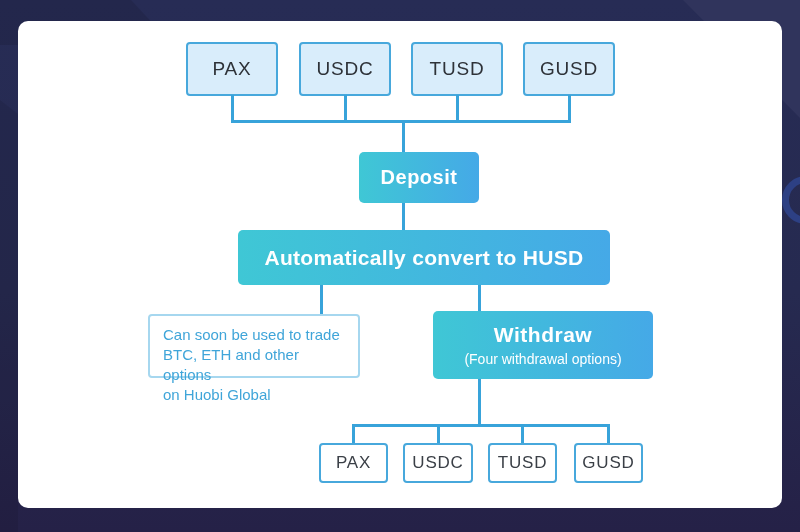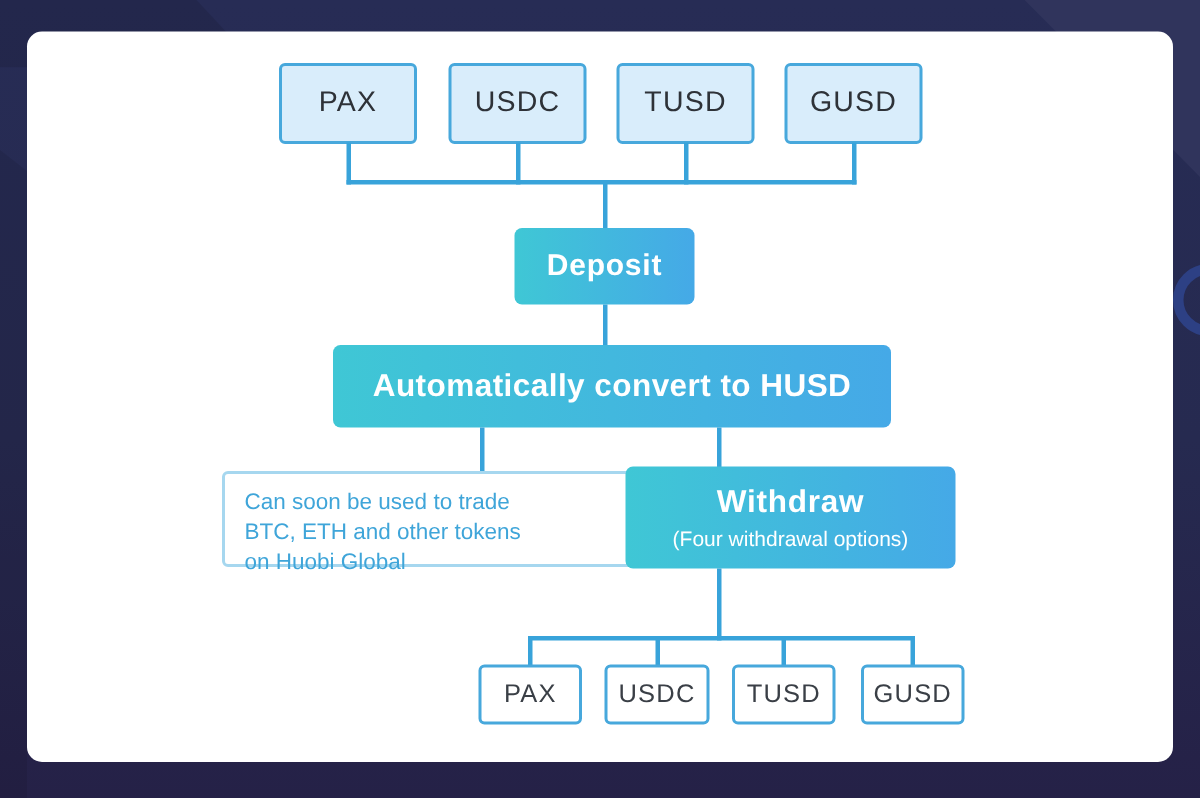--- a/index.html
+++ b/index.html
@@ -23,27 +23,27 @@
   
   .diagram{position:absolute;inset:0;}
   .line{position:absolute;background:#38a3da;}
   .token{position:absolute;box-sizing:border-box;border:2px solid #47a8dc;
     border-radius:4px;display:flex;align-items:center;justify-content:center;
     color:#2e3238;letter-spacing:0.8px;}
   .token.top{width:92px;height:54px;background:#d9edfb;font-size:19px;}
   .token.bottom{height:40px;background:#ffffff;font-size:17px;color:#3a3f46;}
   .grad{position:absolute;box-sizing:border-box;border-radius:5px;
     background:linear-gradient(90deg,#3fc7d5 0%,#45a9e7 100%);
-    color:#ffffff;display:flex;flex-direction:column;align-items:center;justify-content:center;}
+    color:#ffffff;display:flex;flex-direction:column;align-items:center;justify-content:center;margin-left:16px;}
   .deposit{left:343px;top:152px;width:120px;height:51px;font-size:20px;font-weight:600;letter-spacing:0.5px;}
   .convert{left:222px;top:230px;width:372px;height:55px;font-size:21px;font-weight:600;letter-spacing:0.3px;align-items:center;}
   .withdraw{left:417px;top:311px;width:220px;height:68px;}
   .withdraw .wd-title{font-size:21px;font-weight:700;line-height:26px;letter-spacing:0.5px;}
   .withdraw .wd-sub{font-size:14px;line-height:18px;margin-top:2px;}
-  .note{position:absolute;left:148px;top:314px;width:278px;height:64px;box-sizing:border-box;
+  .note{position:absolute;left:148px;top:314px;width:212px;height:64px;box-sizing:border-box;
     border:2px solid #a6d7ef;border-radius:4px;background:#ffffff;
     color:#3fa5d9;font-size:15px;line-height:20px;padding:9px 16px 0 13px;}
 </style>
 </head>
 <body>
 
 <div class="stage">
   <div class="bg-tri-right"></div>
   <div class="bg-tri-left"></div>
   <div class="bg-edge-left"></div>
@@ -81,21 +81,21 @@
 
     <div class="grad convert">
       <span>Automatically convert to HUSD</span>
     </div>
 
     <div class="line" style="left:319.5px;top:285px;width:3px;height:29px;"></div>
     <div class="line" style="left:478px;top:285px;width:3px;height:29px;"></div>
 
     <div class="note">
       <div>Can soon be used to trade</div>
-      <div>BTC, ETH and other tokens</div>
+      <div>BTC, ETH and other options</div>
       <div>on Huobi Global</div>
     </div>
 
     <div class="grad withdraw">
       <div class="wd-title">Withdraw</div>
       <div class="wd-sub">(Four withdrawal options)</div>
     </div>
 
     <div class="line" style="left:478px;top:379px;width:3px;height:48px;"></div>
     <div class="line" style="left:352px;top:424px;width:258px;height:3px;"></div>

